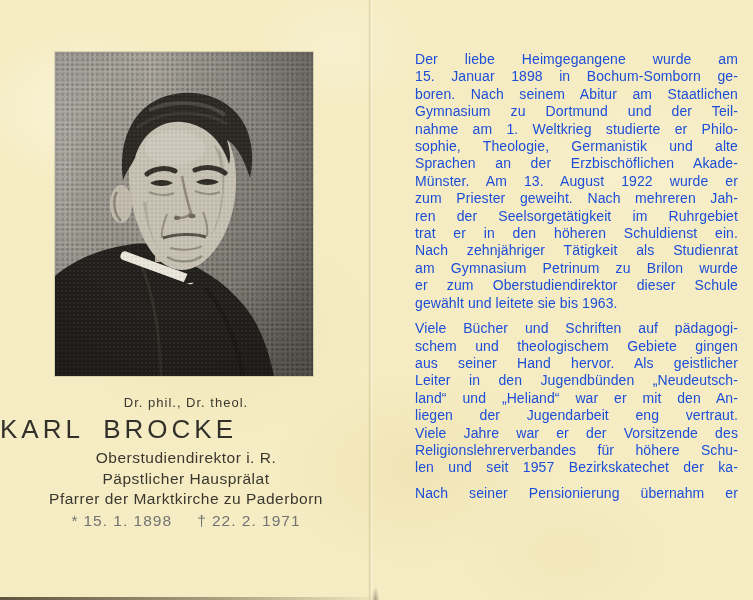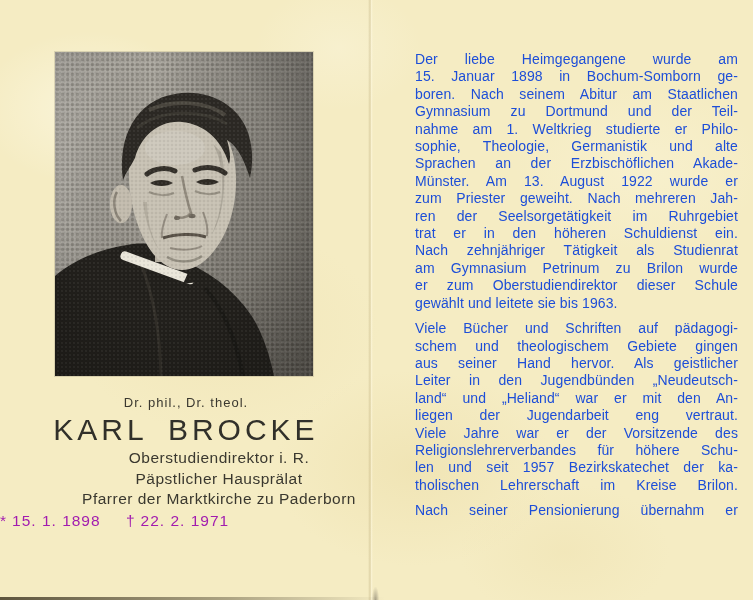--- a/index.html
+++ b/index.html
@@ -43,32 +43,32 @@
   }
   .photo svg { display: block; }
 
   .titles-line {
     position: absolute; left: 0; top: 393px; width: 372px;
     text-align: center; font-size: 13px; line-height: 19px;
     letter-spacing: 1px; color: #3a382f;
   }
   .name-line {
     position: absolute; left: 0; top: 414px; width: 372px;
-    text-align: center; font-size: 30px; line-height: 31px;
+    font-size: 26px; line-height: 31px;
     letter-spacing: 4px; word-spacing: 9px; color: #31302a; font-weight: 500;
   }
   .roles-block {
     position: absolute; left: 0; top: 448px; width: 372px;
     text-align: center; font-size: 15.5px; line-height: 20.5px;
-    letter-spacing: 0.5px; color: #3a382f; margin-left: 33px;
+    letter-spacing: 0.5px; color: #3a382f;
   }
   .dates-line {
     position: absolute; left: 0; top: 511px; width: 372px;
-    font-size: 15.5px; line-height: 19px;
-    letter-spacing: 1px; color: #a21caf;
+    text-align: center; font-size: 15.5px; line-height: 19px;
+    letter-spacing: 1px; color: #737373;
   }
   .dates-line .date-group { white-space: nowrap; }
   .dates-line .date-group.death { margin-left: 20px; }
   .dates-line .sym { margin-right: 5px; }
 
   .bio-text {
     position: absolute; left: 43px; top: 51px; width: 323px;
     font-size: 14px; line-height: 17.4px; color: #1d4ed8;
     letter-spacing: 0.1px;
   }
@@ -203,21 +203,20 @@
         <div class="para">
           <div class="jline">Viele Bücher und Schriften auf pädagogi-</div>
           <div class="jline">schem und theologischem Gebiete gingen</div>
           <div class="jline">aus seiner Hand hervor. Als geistlicher</div>
           <div class="jline">Leiter in den Jugendbünden „Neudeutsch-</div>
           <div class="jline">land“ und „Heliand“ war er mit den An-</div>
           <div class="jline">liegen der Jugendarbeit eng vertraut.</div>
           <div class="jline">Viele Jahre war er der Vorsitzende des</div>
           <div class="jline">Religionslehrerverbandes für höhere Schu-</div>
           <div class="jline">len und seit 1957 Bezirkskatechet der ka-</div>
-          <div class="jline">tholischen Lehrerschaft im Kreise Brilon.</div>
         </div>
         <div class="para">
           <div class="jline">Nach seiner Pensionierung übernahm er</div>
         </div>
       </div>
   </div>
 
 </div>
 
 </body></html>

